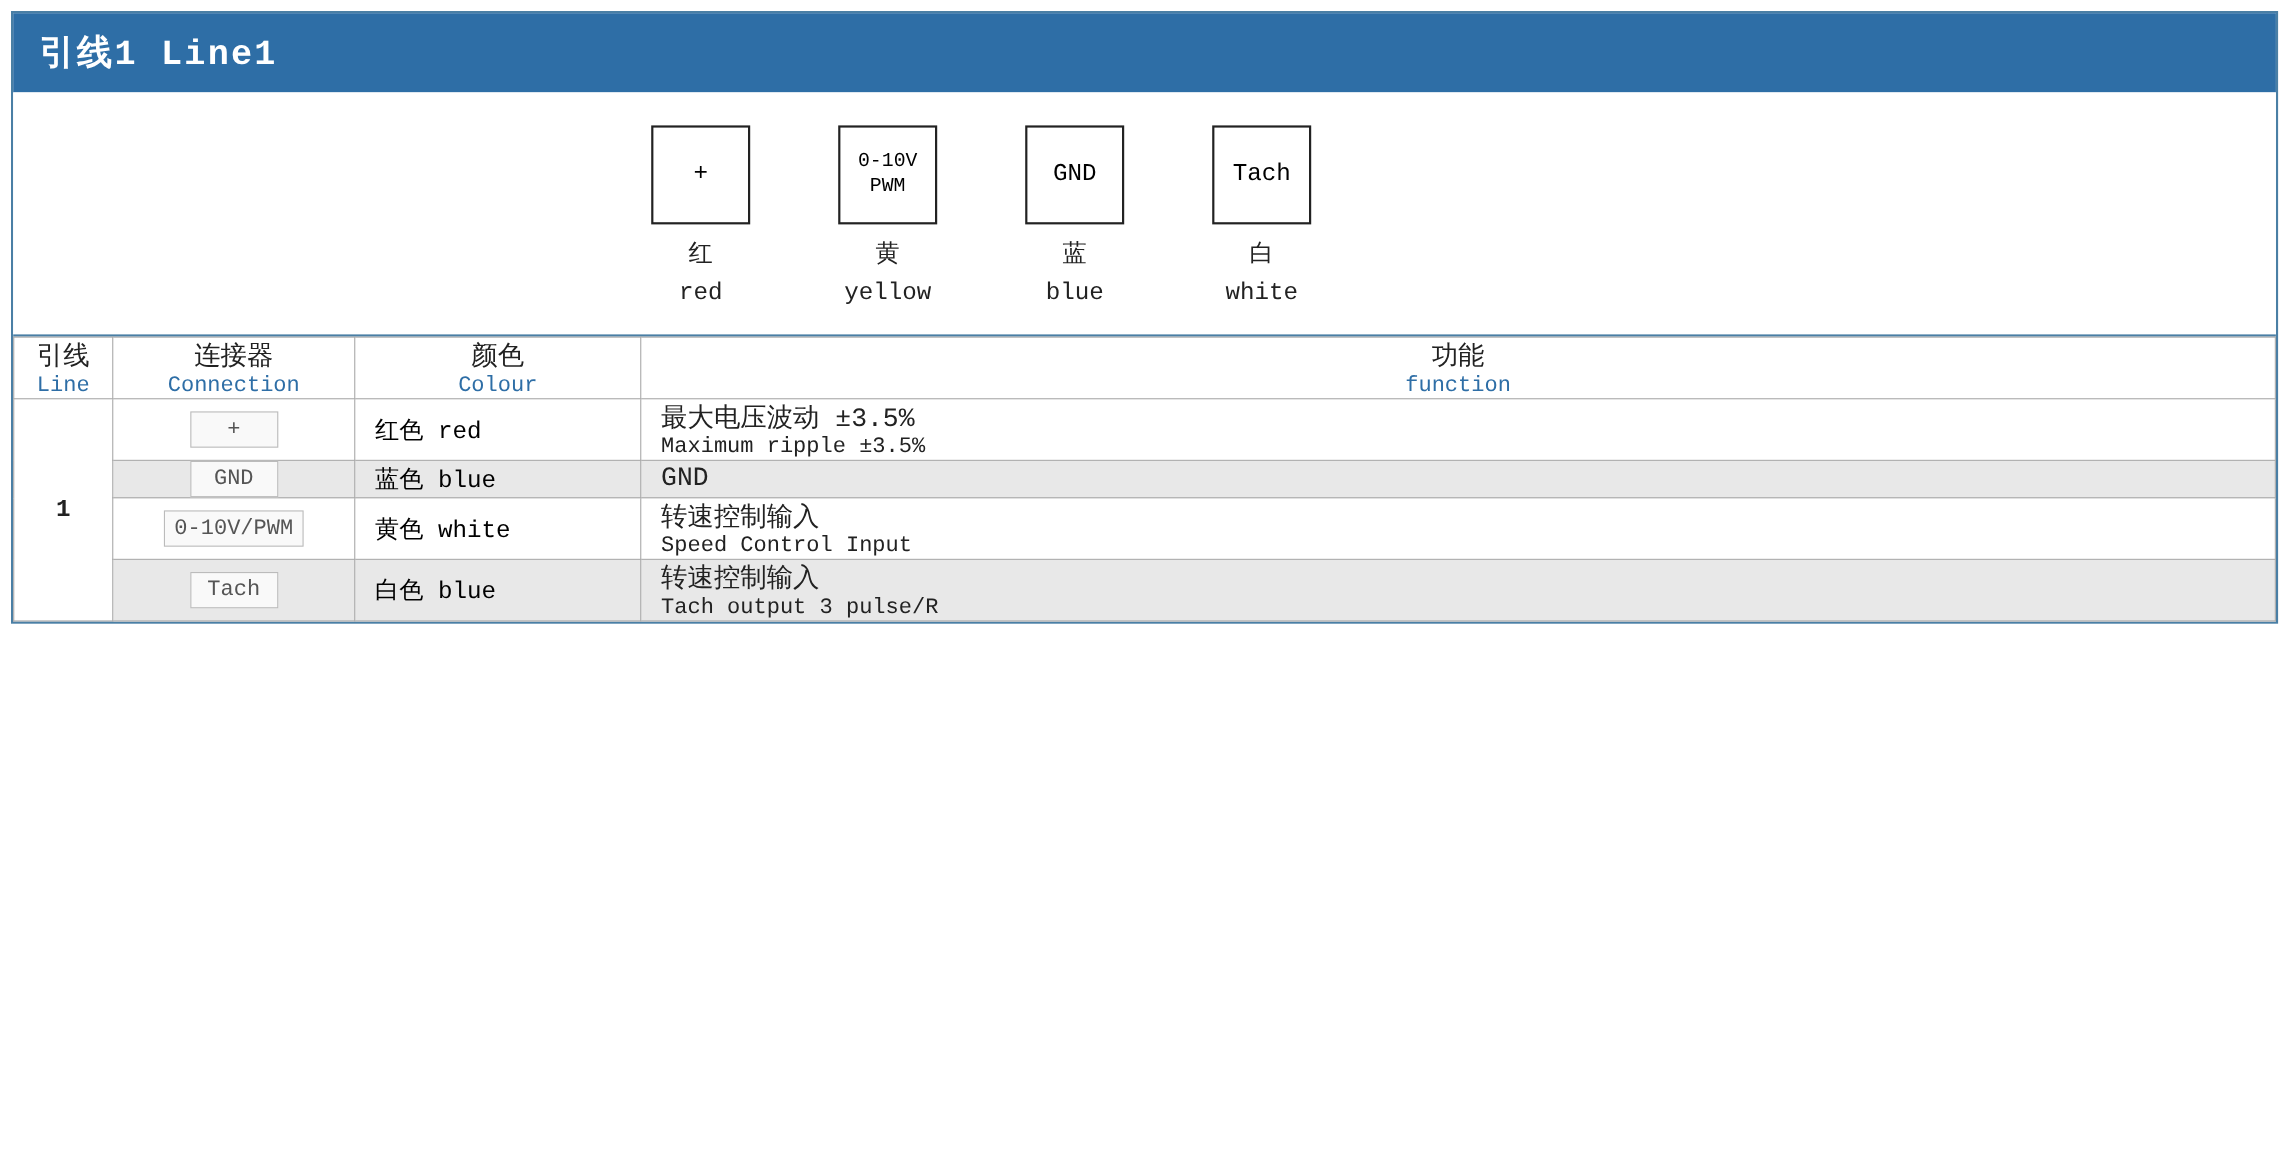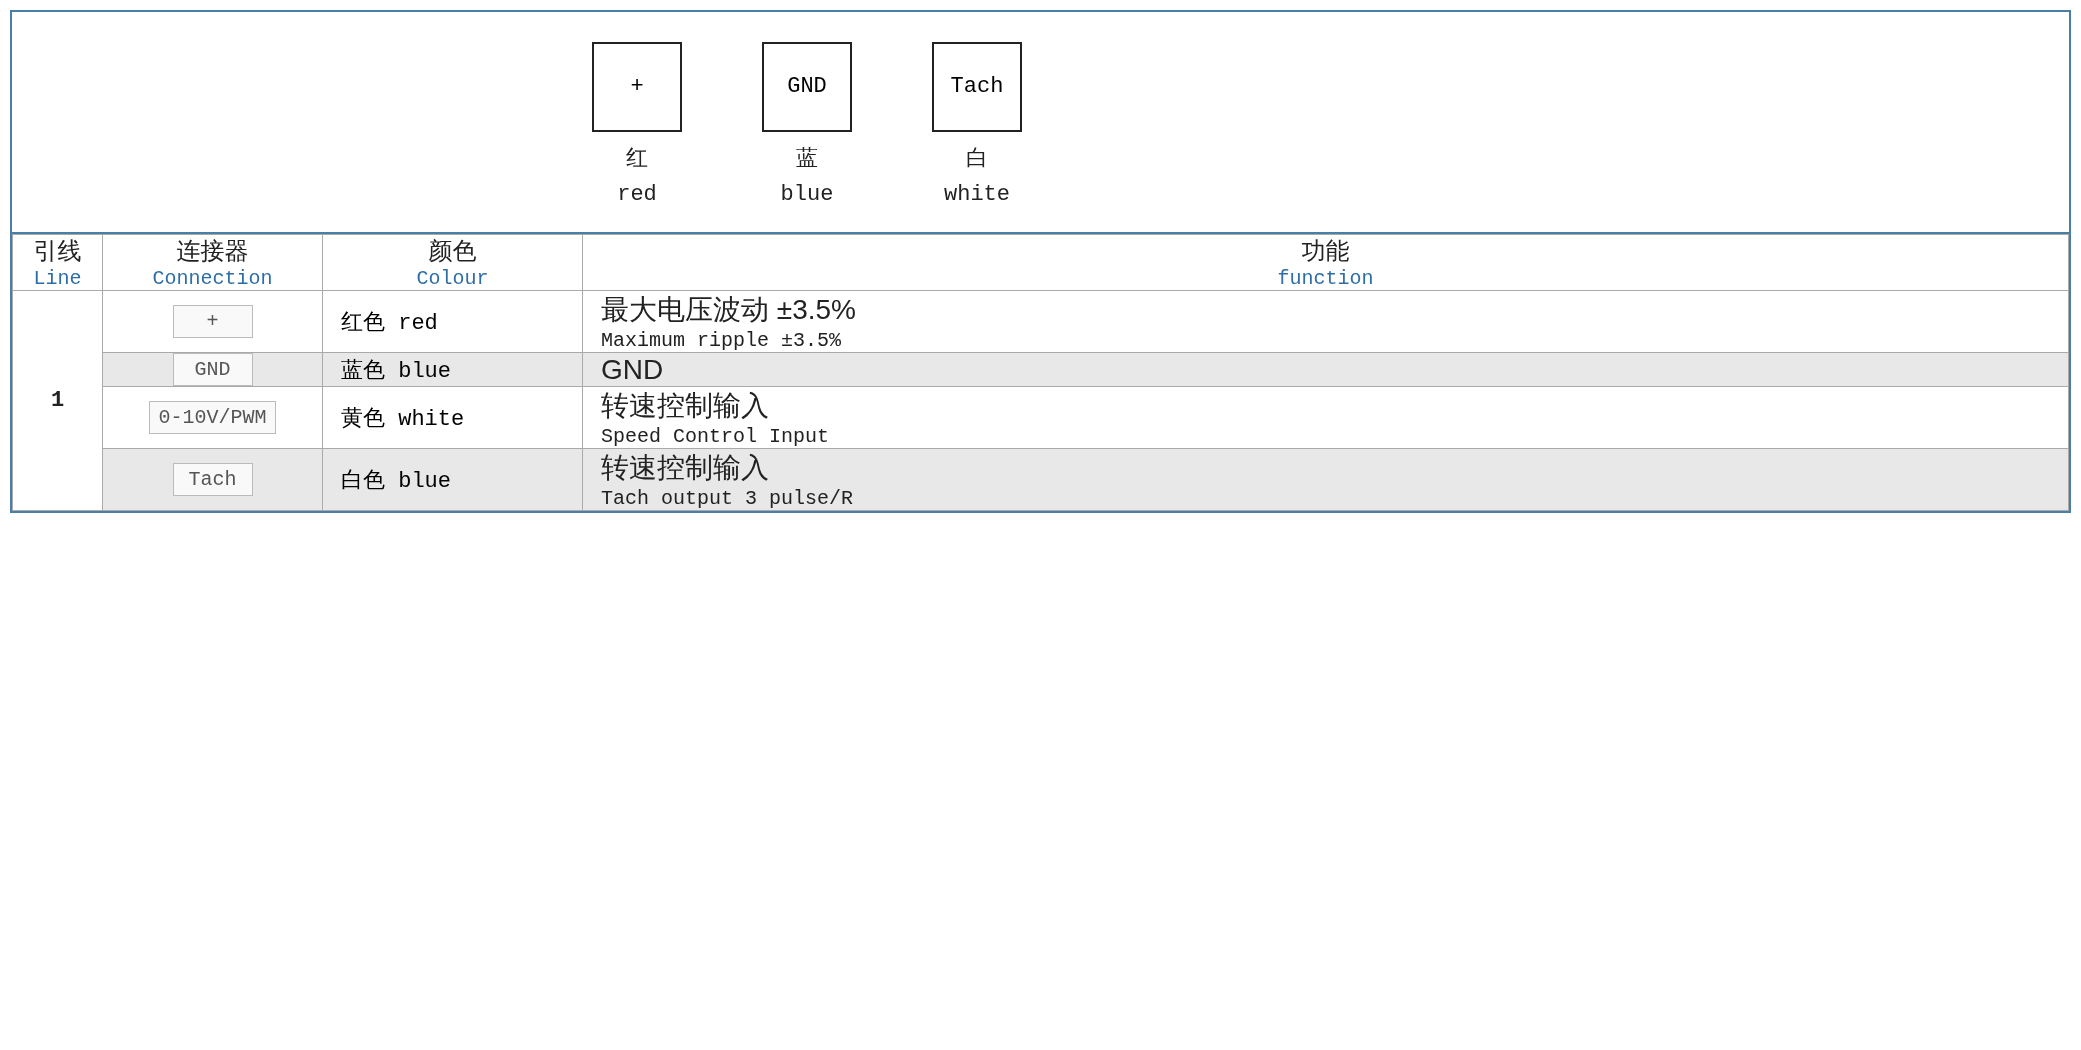--- a/index.html
+++ b/index.html
@@ -93,37 +93,47 @@
       border: 1px solid #bbb;
       padding: 4px 8px;
       display: inline-block;
       background: #f9f9f9;
       font-family: 'Courier New', Courier, monospace;
       min-width: 80px;
     }
     td.shaded {
       background: #e8e8e8;
     }
-    .func-cn { font-size: 28px; font-family: Liberation Sans, sans-serif; color: #222; }
+    .func-cn { font-size: 24px; font-family: Liberation Mono, monospace; color: #222; }
     .func-en { font-size: 20px; color: #222; font-family: 'Courier New', Courier, monospace; }
   </style>
 </head>
 <body>
 
 <div class="outer">
 
+  <div class="title-bar">
+    <span>引线1 Line1</span>
+  </div>
 
   <div class="diagram-row">
 
     <div style="width:500px;"></div>
     <div class="pin-item">
       <div class="pin-box">+</div>
       <div class="pin-label">
         <div>红</div>
         <div>red</div>
+      </div>
+    </div>
+    <div class="pin-item">
+      <div class="pin-box" style="font-size:18px;">0-10V<br>PWM</div>
+      <div class="pin-label">
+        <div>黄</div>
+        <div>yellow</div>
       </div>
     </div>
     <div class="pin-item">
       <div class="pin-box">GND</div>
       <div class="pin-label">
         <div>蓝</div>
         <div>blue</div>
       </div>
     </div>
     <div class="pin-item">

